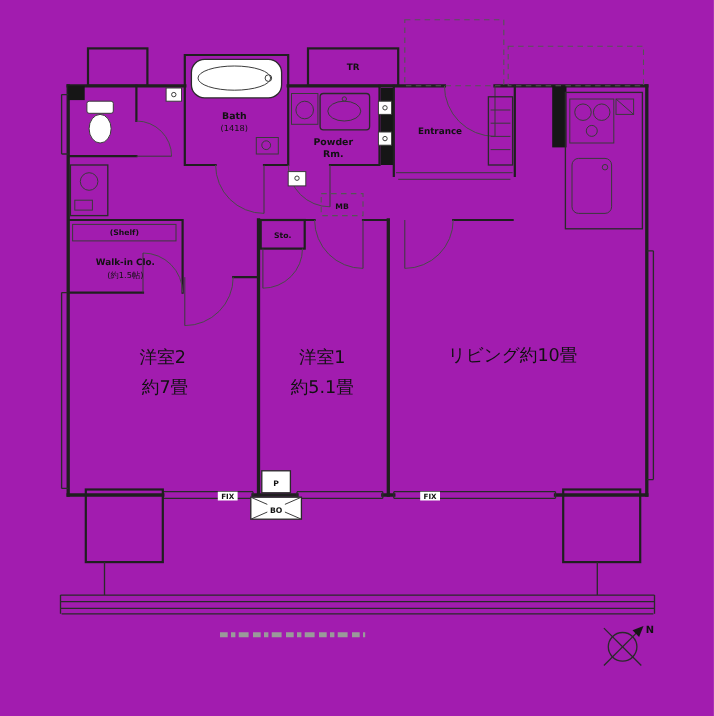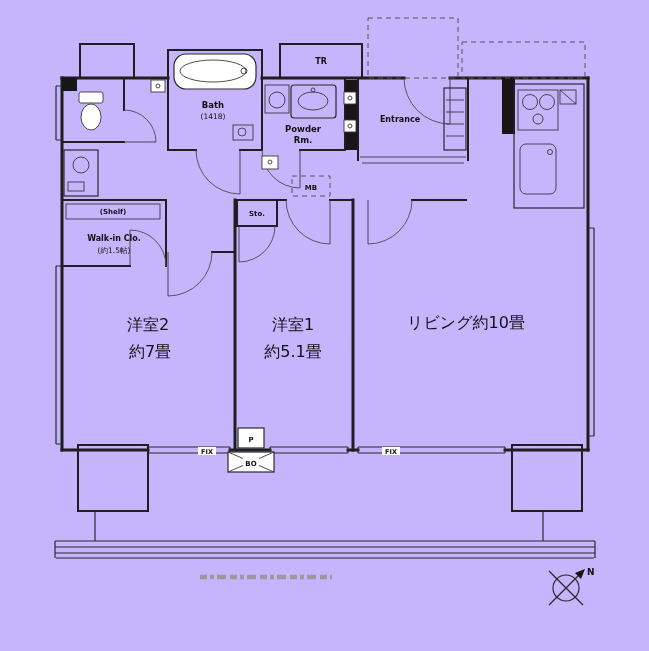--- a/index.html
+++ b/index.html
@@ -1,16 +1,16 @@
 <!DOCTYPE html>
 <html><head>
 <meta charset="utf-8">
 <style>
   html,body{margin:0;padding:0;background:#ffffff;}
-  .stage{position:relative;width:649px;height:651px;background:#c4b5fd;overflow:hidden;
+  .stage{position:relative;width:649px;height:651px;background:#a21caf;overflow:hidden;
          font-family:"DejaVu Sans",sans-serif;}
   svg{position:absolute;left:0;top:0;}
   .w3{stroke:#1f1f1f;stroke-width:3;fill:none;stroke-linecap:square;}
   .w2{stroke:#1f1f1f;stroke-width:2;fill:none;stroke-linecap:square;}
   .w1{stroke:#2a2a2a;stroke-width:1.2;fill:none;}
   .thin{stroke:#3a3a3a;stroke-width:0.9;fill:none;}
   .arc{stroke:#4a4a4a;stroke-width:0.9;fill:none;}
   .dash{stroke:#555;stroke-width:1;fill:none;stroke-dasharray:5 4;}
   .blk{fill:#161616;stroke:none;}
   .fw{fill:#ffffff;}

